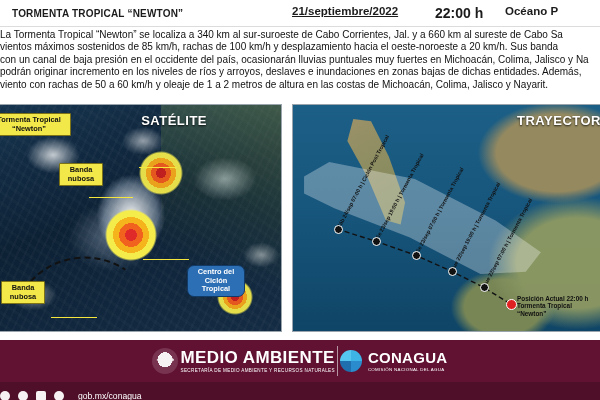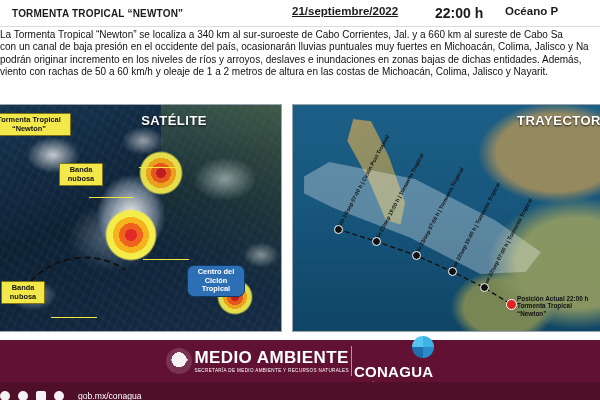--- a/index.html
+++ b/index.html
@@ -179,21 +179,21 @@
   }
   .eagle:before{
     content:"";position:absolute;left:4px;top:8px;width:18px;height:10px;
     background:#fff;clip-path:polygon(0% 40%,24% 0%,50% 34%,76% 0%,100% 40%,50% 100%);
     opacity:.9;
   }
   .brand-block{line-height:1.05;}
   .brand-main{font-size:17px;font-weight:bold;letter-spacing:.4px;}
   .brand-sub{font-size:4.6px;letter-spacing:.35px;margin-top:2px;}
   .foot-div{width:1px;height:30px;background:rgba(255,255,255,.55);}
-  .conagua-wrap{display:flex;align-items:flex-end;gap:6px;flex-direction:column;}
+  .conagua-wrap{display:flex;align-items:flex-end;gap:6px;}
   .conagua-mark{
     width:22px;height:22px;border-radius:50%;
     background:conic-gradient(#3db3e6 0 25%, #2a8ccc 25% 50%, #1f6fae 50% 75%, #55c6ef 75% 100%);
   }
   .conagua-txt{line-height:1.05;}
   .conagua-main{font-size:15px;font-weight:bold;letter-spacing:.3px;}
   .conagua-sub{font-size:4.4px;letter-spacing:.3px;margin-top:2px;}
   .foot-bar{
     position:absolute;left:0;top:42px;width:600px;height:28px;
     background:#4f0f28;display:flex;align-items:center;gap:8px;
@@ -209,20 +209,21 @@
 
   <div class="header">
     <div class="hdr-title">TORMENTA TROPICAL “NEWTON”</div>
     <div class="hdr-date">21/septiembre/2022</div>
     <div class="hdr-time">22:00 h</div>
     <div class="hdr-region">Océano P</div>
   </div>
 
   <div class="summary">
     <p>La Tormenta Tropical “Newton” se localiza a 340 km al sur-suroeste de Cabo Corrientes, Jal. y a 660 km al sureste de Cabo Sa</p>
+    <p>vientos máximos sostenidos de 85 km/h, rachas de 100 km/h y desplazamiento hacia el oeste-noroeste a 20 km/h. Sus banda</p>
     <p>con un canal de baja presión en el occidente del país, ocasionarán lluvias puntuales muy fuertes en Michoacán, Colima, Jalisco y Na</p>
     <p>podrán originar incremento en los niveles de ríos y arroyos, deslaves e inundaciones en zonas bajas de dichas entidades. Además,</p>
     <p>viento con rachas de 50 a 60 km/h y oleaje de 1 a 2 metros de altura en las costas de Michoacán, Colima, Jalisco y Nayarit.</p>
   </div>
 
   <div class="panels">
 
     <div class="panel panel-left">
       <div class="sat-bg"></div>
       <div class="sat-noise"></div>

